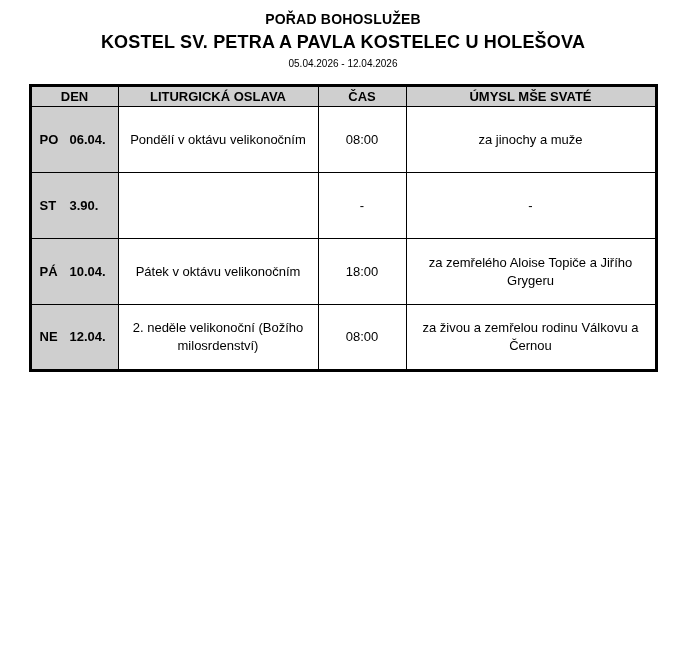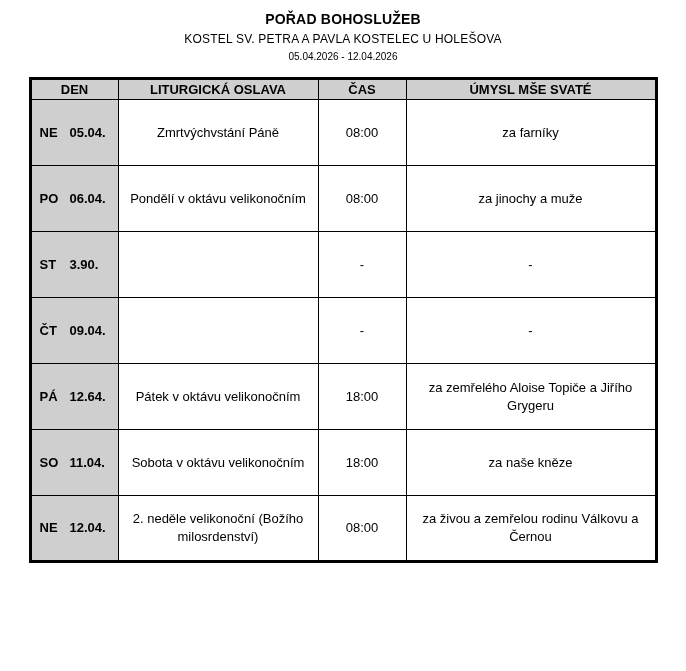--- a/index.html
+++ b/index.html
@@ -11,22 +11,22 @@
   }
   .page { width: 686px; height: 671px; overflow: hidden; }
 
   .doc-header { text-align: center; padding-top: 11px; }
   .doc-title {
     font-size: 14px;
     font-weight: bold;
     letter-spacing: 0.2px;
   }
   .doc-subtitle {
-    font-size: 12px;
-    font-weight: normal;
+    font-size: 18px;
+    font-weight: bold;
     margin-top: 5px;
     letter-spacing: 0.2px;
   }
   .doc-daterange {
     font-size: 10px;
     margin-top: 5px;
   }
 
   table.schedule {
     border-collapse: collapse;
@@ -89,54 +89,36 @@
     <thead>
       <tr>
         <th>DEN</th>
         <th>LITURGICKÁ OSLAVA</th>
         <th>ČAS</th>
         <th>ÚMYSL MŠE SVATÉ</th>
       </tr>
     </thead>
     <tbody>
       <tr>
-        <td class="day-cell"><span class="day-abbr">NE</span><span>05.04.</span></td>
-        <td>Zmrtvýchvstání Páně</td>
-        <td>08:00</td>
-        <td class="intention-cell">za farníky</td>
-      </tr>
-      <tr>
         <td class="day-cell"><span class="day-abbr">PO</span><span>06.04.</span></td>
         <td>Pondělí v oktávu velikonočním</td>
         <td>08:00</td>
         <td class="intention-cell">za jinochy a muže</td>
       </tr>
       <tr>
         <td class="day-cell"><span class="day-abbr">ST</span><span>3.90.</span></td>
         <td></td>
         <td>-</td>
         <td class="intention-cell">-</td>
       </tr>
       <tr>
-        <td class="day-cell"><span class="day-abbr">ČT</span><span>09.04.</span></td>
-        <td></td>
-        <td>-</td>
-        <td class="intention-cell">-</td>
-      </tr>
-      <tr>
-        <td class="day-cell"><span class="day-abbr">PÁ</span><span>12.64.</span></td>
+        <td class="day-cell"><span class="day-abbr">PÁ</span><span>10.04.</span></td>
         <td>Pátek v oktávu velikonočním</td>
         <td>18:00</td>
         <td class="intention-cell">za zemřelého Aloise Topiče a Jiřího Grygeru</td>
-      </tr>
-      <tr>
-        <td class="day-cell"><span class="day-abbr">SO</span><span>11.04.</span></td>
-        <td>Sobota v oktávu velikonočním</td>
-        <td>18:00</td>
-        <td class="intention-cell">za naše kněze</td>
       </tr>
       <tr>
         <td class="day-cell"><span class="day-abbr">NE</span><span>12.04.</span></td>
         <td>2. neděle velikonoční (Božího milosrdenství)</td>
         <td>08:00</td>
         <td class="intention-cell">za živou a zemřelou rodinu Válkovu a Černou</td>
       </tr>
     </tbody>
   </table>
 

